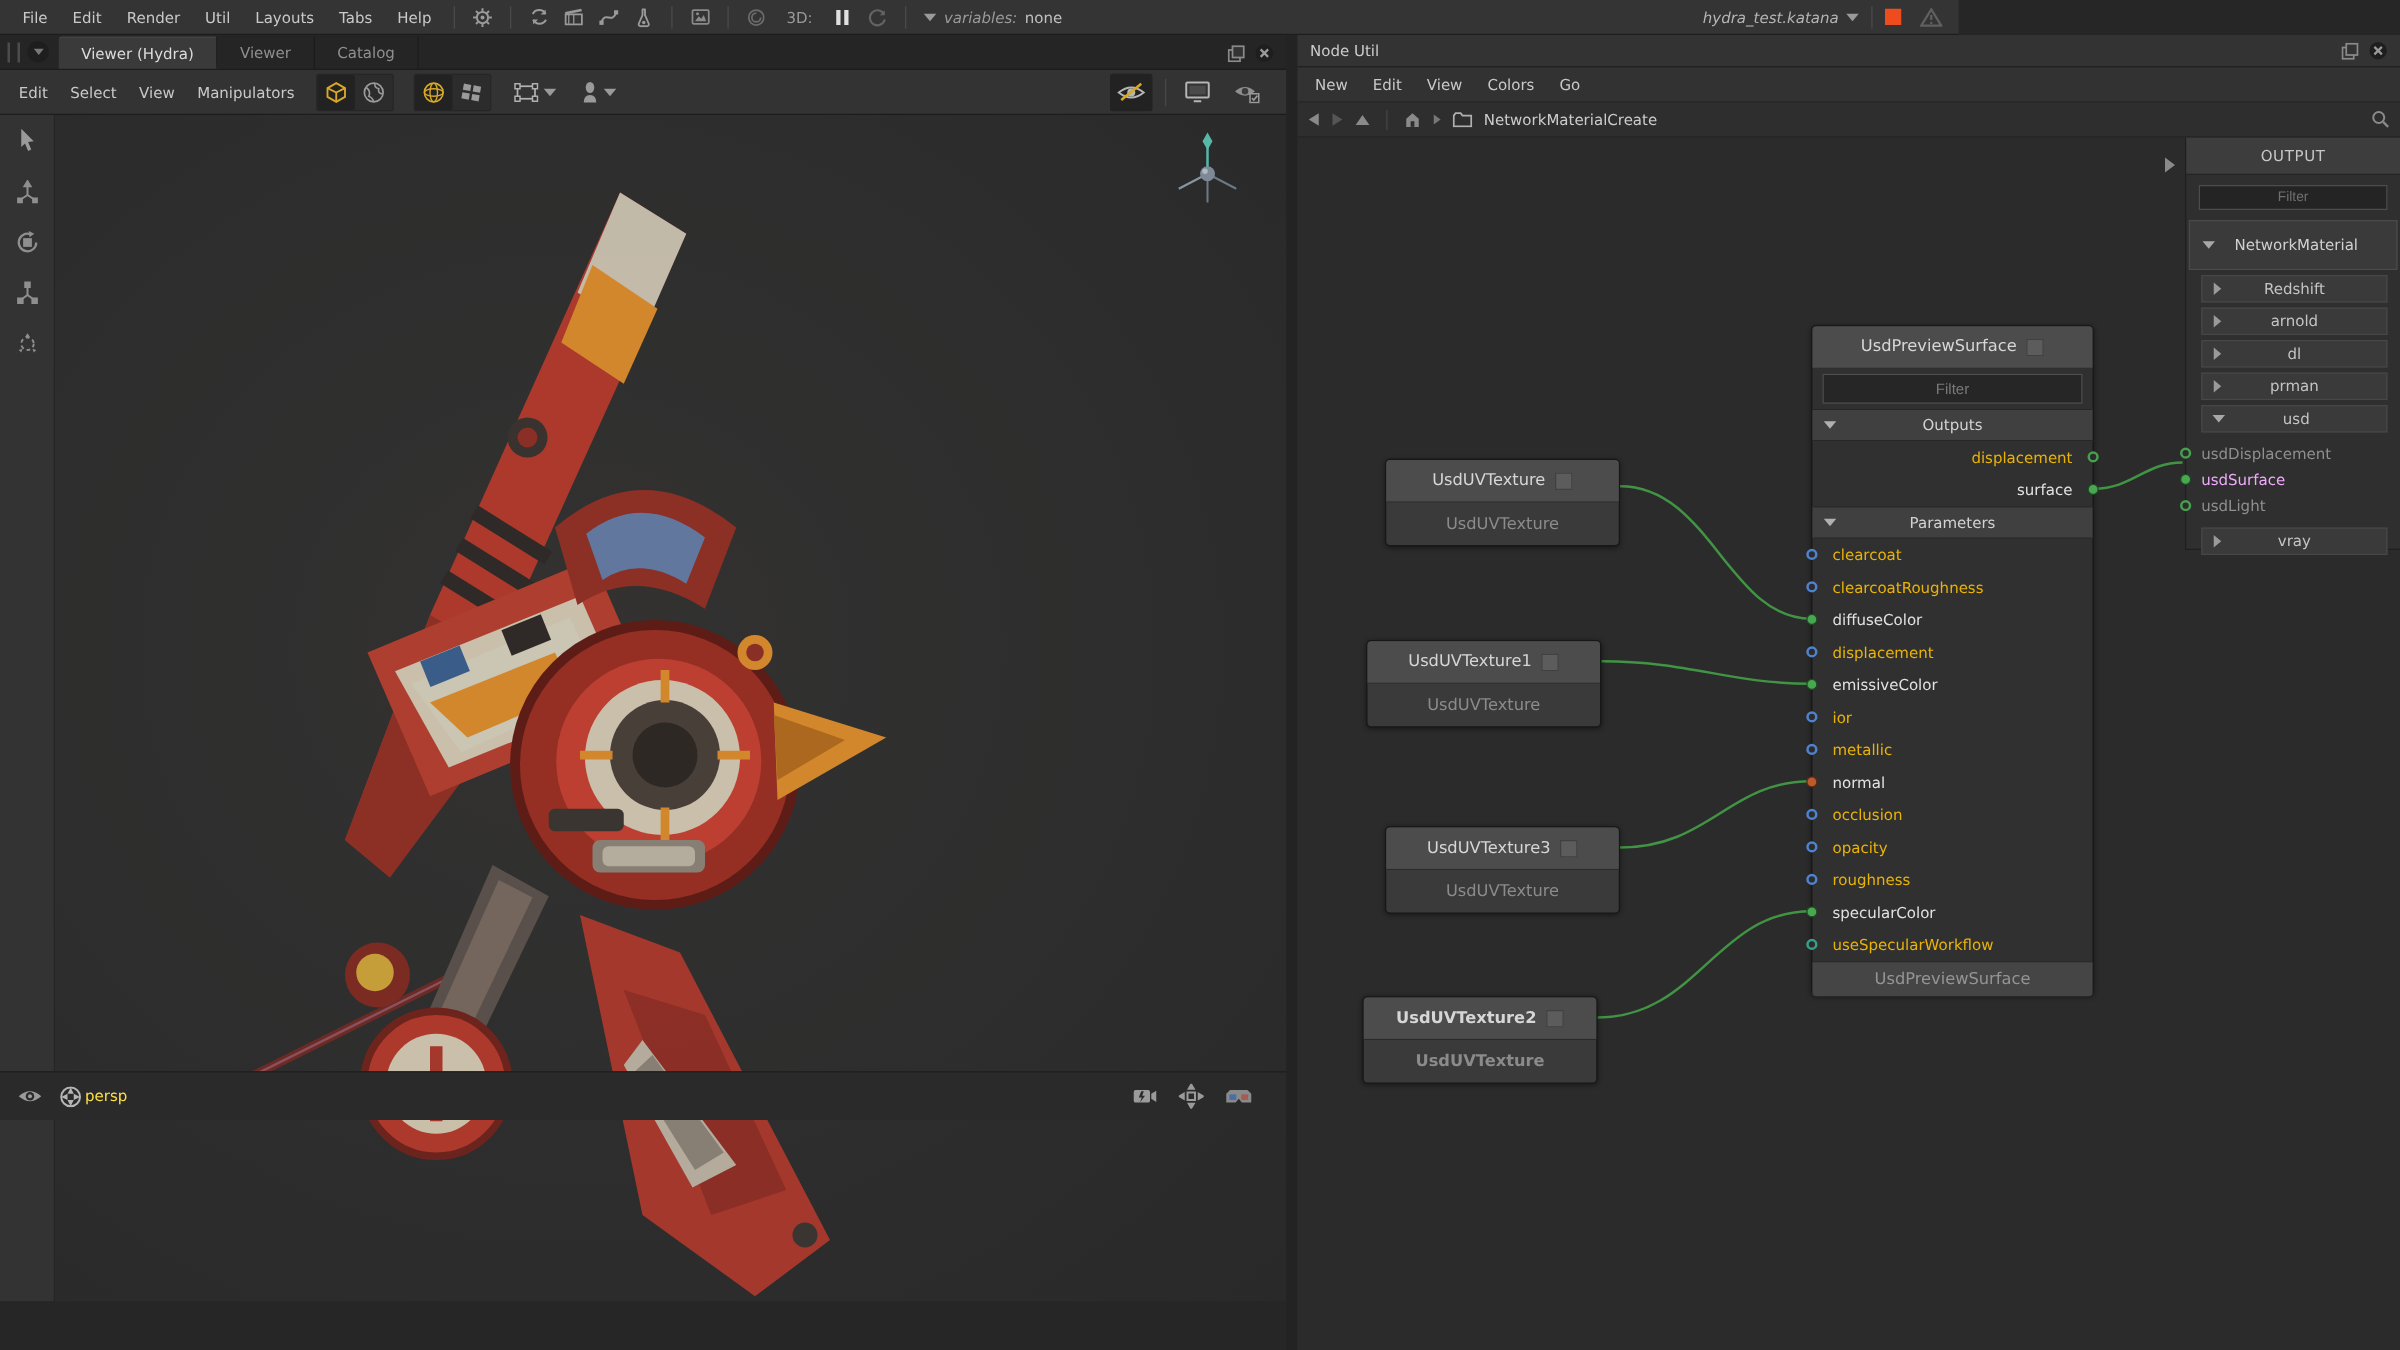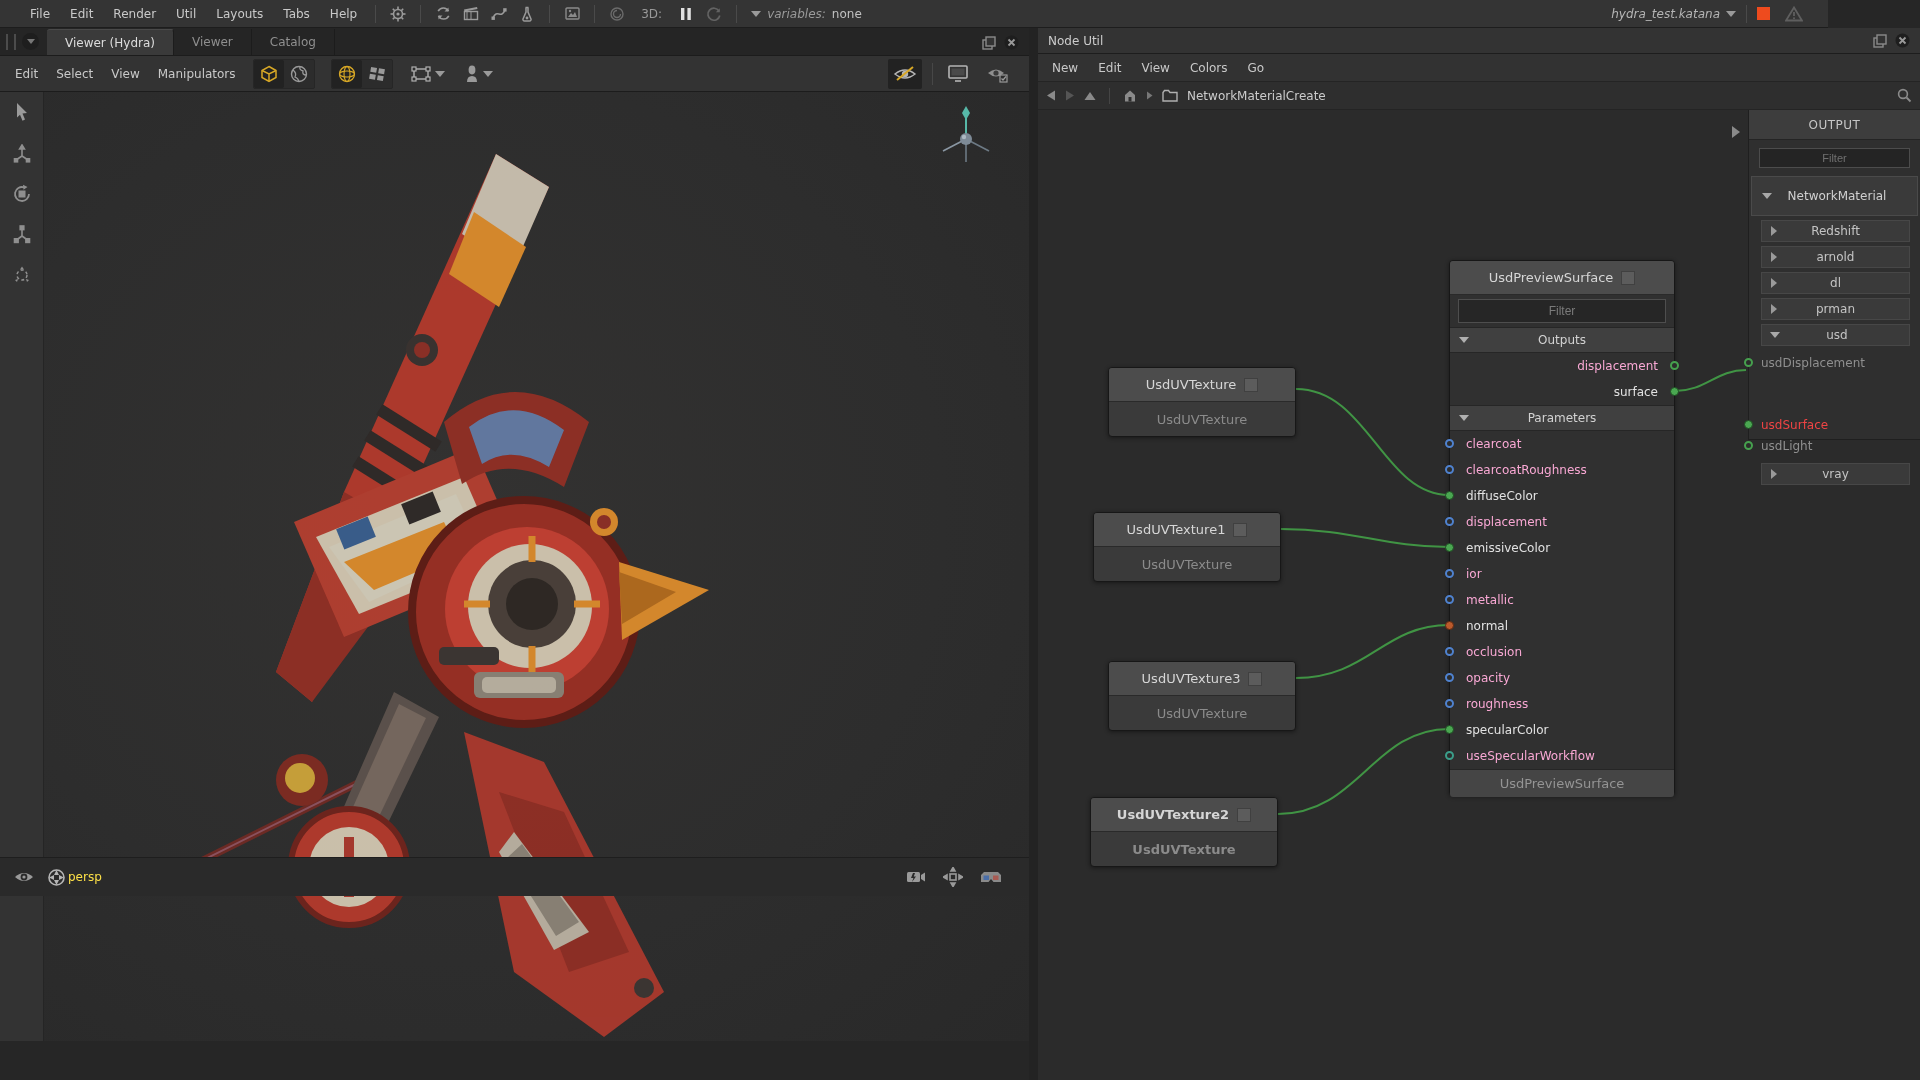--- a/index.html
+++ b/index.html
@@ -2,22 +2,22 @@
 <html><head>
 <meta charset="utf-8">
 <style>
   * { margin:0; padding:0; box-sizing:border-box; }
   html,body { width:1920px; height:1080px; overflow:hidden; background:#222;
     font-family:"DejaVu Sans","Liberation Sans",sans-serif; font-size:12px; color:#c8c8c8;
     -webkit-font-smoothing:antialiased; }
   #app { position:relative; width:1920px; height:1080px; background:#262626; }
 
   
-  #menubar { position:absolute; left:0; top:0; width:1828px; height:28px; background:#343434;
-    border-bottom:1px solid #1d1d1d; display:flex; align-items:center; padding:0 20px; }
+  #menubar { position:absolute; left:0; top:0; width:1567px; height:28px; background:#343434;
+    border-bottom:1px solid #1d1d1d; display:flex; align-items:center; padding:0 8px; }
   .menu-item { padding:0 10px; line-height:28px; color:#c9c9c9; cursor:default; }
   .mb-sep { width:1px; height:18px; background:#4a4a4a; margin:0 8px; }
   .mb-icon { width:22px; height:22px; display:flex; align-items:center; justify-content:center; margin:0 3px; }
   .mb-icon svg { display:block; }
   #variables-box { display:flex; align-items:center; gap:6px; margin-left:6px; }
   .tri-down { width:0; height:0; border-left:5px solid transparent; border-right:5px solid transparent; border-top:6px solid #9a9a9a; }
   .var-label { font-style:italic; color:#9a9a9a; }
   .var-value { color:#c0c0c0; }
   #menubar-right { margin-left:auto; display:flex; align-items:center; gap:10px;font-style:italic; }
   #scene-file { display:flex; align-items:center; gap:6px; color:#b5b5b5; }
@@ -92,21 +92,21 @@
   #preview-node { left:411px; top:150px; width:226px; height:536px; background:#303030; }
   .pn-filter-wrap { height:32px; padding:4px 8px; }
   .pn-filter { width:100%; height:24px; background:#262626; border:1px solid #4e4e4e; color:#c0c0c0;
     text-align:center; font-size:12px; outline:none; }
   .pn-filter::placeholder { color:#7a7a7a; }
   .pn-section { height:26px; background:#404040; border-top:1px solid #262626; border-bottom:1px solid #262626;
     display:flex; align-items:center; color:#d2d2d2; }
   .pn-section .sec-tri { margin-left:9px; width:0; height:0; border-left:5px solid transparent;
     border-right:5px solid transparent; border-top:6px solid #b0b0b0; }
   .pn-section .sec-label { flex:1; text-align:center; margin-right:19px; }
-  .pn-row { position:relative; height:26px; display:flex; align-items:center; color:#f9a8d4; }
+  .pn-row { position:relative; height:26px; display:flex; align-items:center; color:#eab308; }
   .pn-row.bright { color:#e2e2e2; }
   .pn-row .lbl-l { margin-left:16px; }
   .pn-row .lbl-r { margin-left:auto; margin-right:16px; }
   .port { position:absolute; width:9px; height:9px; border-radius:50%; top:8px; }
   .port.pl { left:-5px; } .port.pr { right:-5px; }
   .port.hollow-blue { background:#2c2c2c; border:2px solid #4f82cf; }
   .port.hollow-green { background:#2c2c2c; border:2px solid #46a04e; }
   .port.hollow-teal { background:#2c2c2c; border:2px solid #3b9e8a; }
   .port.fill-green { background:#4aa751; border:1px solid #1e4a22; }
   .port.fill-orange { background:#bb5a2c; border:1px solid #5d2a12; }
@@ -128,21 +128,21 @@
     border-right:5px solid transparent; border-top:6px solid #a8a8a8; }
   .op-root .op-lbl { flex:1; text-align:center; margin-right:23px; }
   .op-row { margin:4px 10px 0 12px; height:22px; background:#3a3a3a; border:1px solid #474747;
     display:flex; align-items:center; color:#c4c4c4; }
   .op-row .tri-r { margin:0 8px 0 9px; width:0; height:0; border-top:5px solid transparent;
     border-bottom:5px solid transparent; border-left:6px solid #9a9a9a; }
   .op-row .sec-tri { margin:0 8px 0 8px; width:0; height:0; border-left:5px solid transparent;
     border-right:5px solid transparent; border-top:6px solid #a8a8a8; }
   .op-row .op-lbl { flex:1; text-align:center; margin-right:23px; }
   .op-port-row { position:relative; height:21px; display:flex; align-items:center; color:#8f8f8f; margin-left:12px; }
-  .op-port-row.bright { color:#ef4444;margin-top:41px; }
+  .op-port-row.bright { color:#f0abfc; }
   .op-port-row .port { top:6px; left:-17px; }
   #ng-collapse { position:absolute; left:694px; top:16px; width:0; height:0; border-top:6px solid transparent;
     border-bottom:6px solid transparent; border-left:8px solid #8a8a8a; }
 
   .icon-svg { display:block; }
 </style>
 </head>
 <body>
 
 <div id="app">

